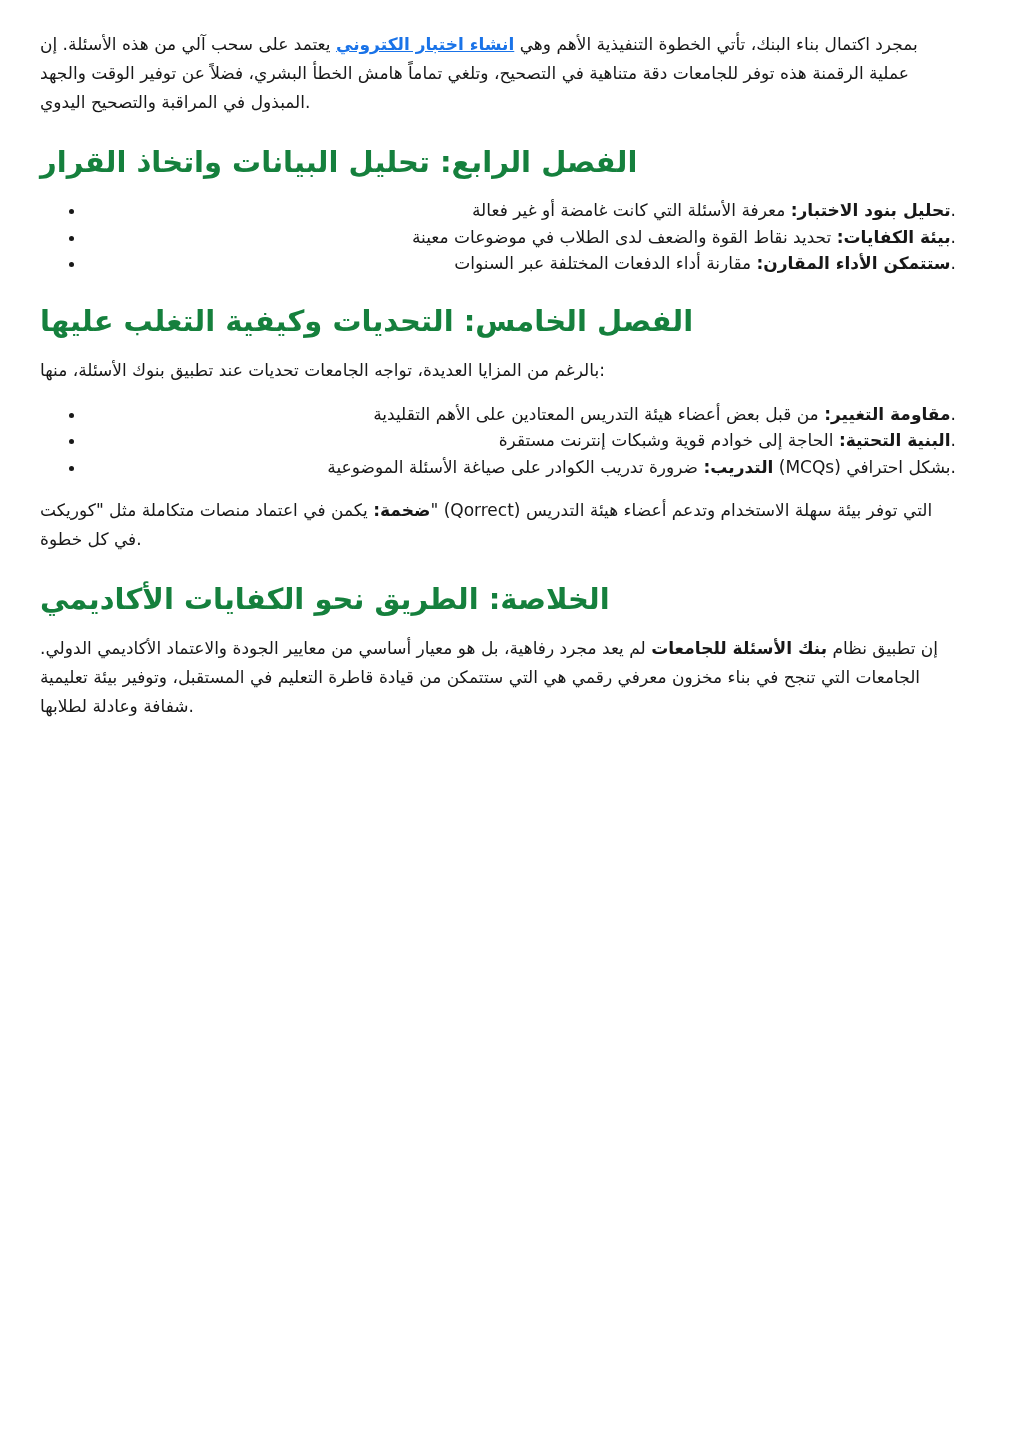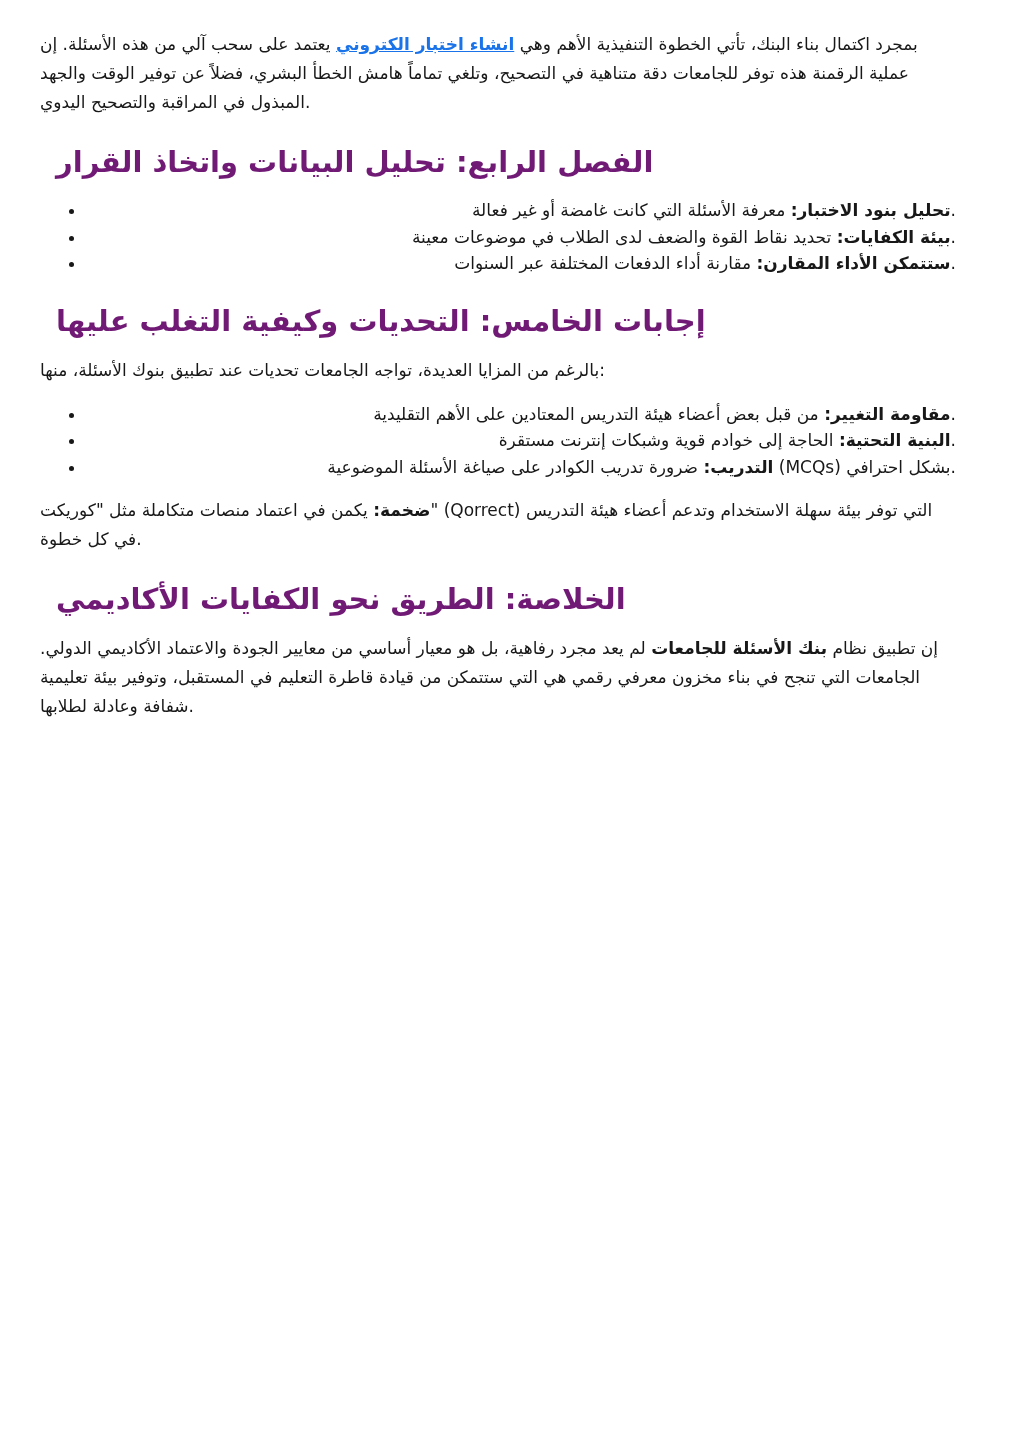--- a/index.html
+++ b/index.html
@@ -16,22 +16,22 @@
   }
   p {
     font-size: 17px;
     line-height: 1.72;
     margin: 0 0 15px 0;
   }
   h2 {
     font-size: 29px;
     line-height: 1.38;
     font-weight: 700;
-    margin: 24px 0 15px 16px;
-    color: #701a75;
+    margin: 24px 0 15px 0;
+    color: #15803d;
   }
   ul {
     margin: 0 0 15px 0;
     padding-left: 46px;
     list-style: disc;
     text-align: right;
   }
   li {
     font-size: 17px;
     line-height: 1.58;
@@ -53,21 +53,21 @@
 
   <h2>الفصل الرابع: تحليل البيانات واتخاذ القرار</h2>
 
 
   <ul>
     <li><strong>تحليل بنود الاختبار:</strong><span> معرفة الأسئلة التي كانت غامضة أو غير فعالة.</span></li>
     <li><strong>بيئة الكفايات:</strong><span> تحديد نقاط القوة والضعف لدى الطلاب في موضوعات معينة.</span></li>
     <li><strong>ستتمكن الأداء المقارن:</strong><span> مقارنة أداء الدفعات المختلفة عبر السنوات.</span></li>
   </ul>
 
-  <h2>إجابات الخامس: التحديات وكيفية التغلب عليها</h2>
+  <h2>الفصل الخامس: التحديات وكيفية التغلب عليها</h2>
 
   <p>بالرغم من المزايا العديدة، تواجه الجامعات تحديات عند تطبيق بنوك الأسئلة، منها:</p>
 
   <ul>
     <li><strong>مقاومة التغيير:</strong><span> من قبل بعض أعضاء هيئة التدريس المعتادين على الأهم التقليدية.</span></li>
     <li><strong>البنية التحتية:</strong><span> الحاجة إلى خوادم قوية وشبكات إنترنت مستقرة.</span></li>
     <li><strong>التدريب:</strong><span> ضرورة تدريب الكوادر على صياغة الأسئلة الموضوعية (MCQs) بشكل احترافي.</span></li>
   </ul>
 
   <p><strong>ضخمة:</strong><span> يكمن في اعتماد منصات متكاملة مثل "كوريكت" (Qorrect) التي توفر بيئة سهلة الاستخدام وتدعم أعضاء هيئة التدريس في كل خطوة.</span></p>

